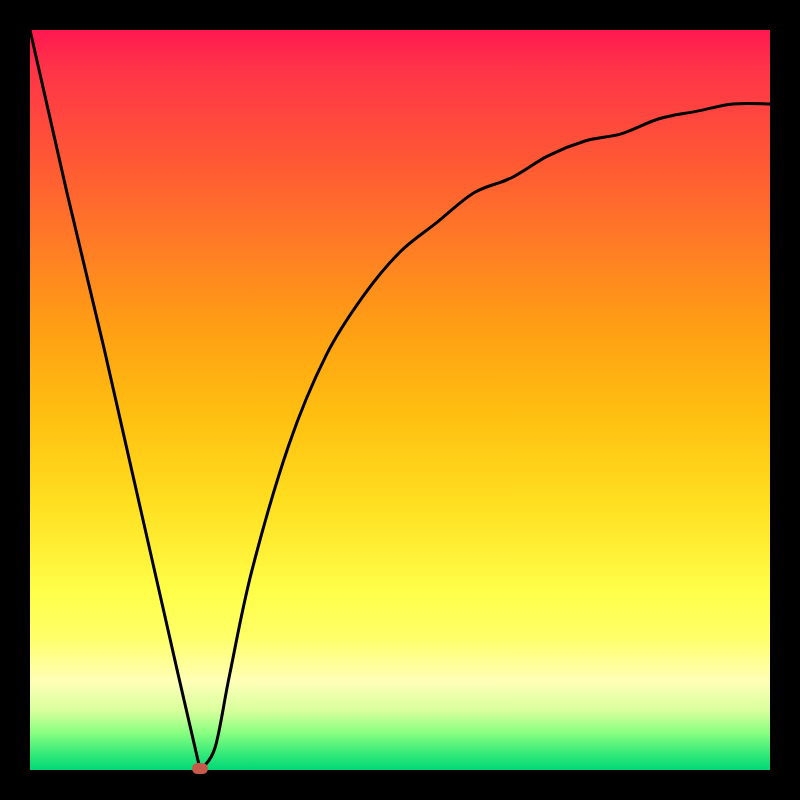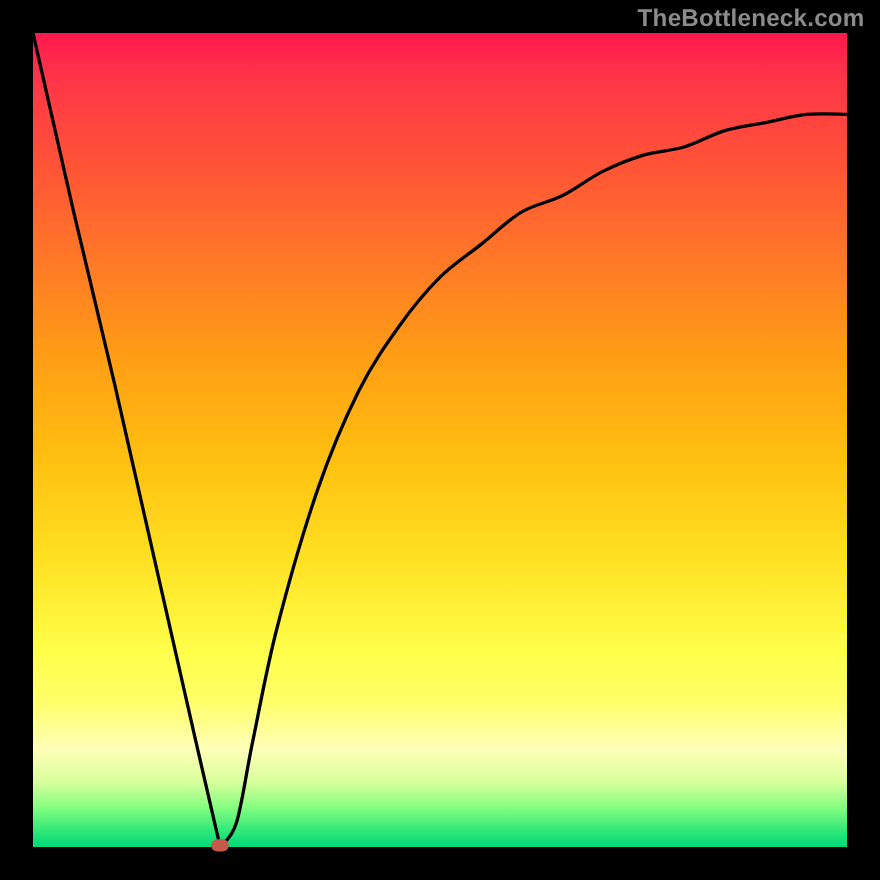--- a/index.html
+++ b/index.html
@@ -62,21 +62,20 @@
     height: 11px;
     background: #c65a4a;
     border-radius: 6px;
   }
 </style>
 </head>
 <body>
 
 <div class="frame">
 
-  <div class="watermark">TheBottleneck.com</div>
 
   <div class="plot">
     <svg class="curve" viewBox="0 0 740 740" preserveAspectRatio="none">
       <path fill="none" stroke-width="3" stroke-linecap="round" stroke="#000000" d="M 0 0 L 37 162.79999999999995 L 74 318.20000000000005 L 111 481 L 148 643.8 L 170.20000000000002 740 C 172.66666666666669 736.3 180.06666666666666 733.8333333333333 185 717.8 C 189.93333333333334 701.7666666666667 193.63333333333335 673.4 199.8 643.8 C 205.96666666666667 614.1999999999999 212.13333333333333 578.4333333333334 222 540.2 C 231.86666666666667 501.9666666666667 246.66666666666666 450.16666666666663 259 414.4 C 271.3333333333333 378.6333333333333 283.6666666666667 350.26666666666665 296 325.59999999999997 C 308.3333333333333 300.9333333333333 320.6666666666667 283.66666666666663 333 266.4 C 345.3333333333333 249.13333333333333 357.66666666666663 234.33333333333334 370 222 C 382.33333333333337 209.66666666666666 394.66666666666674 202.26666666666665 407.00000000000006 192.39999999999998 C 419.33333333333337 182.5333333333333 431.6666666666667 170.19999999999996 444 162.79999999999995 C 456.3333333333333 155.39999999999995 468.6666666666667 154.16666666666666 481 148 C 493.3333333333333 141.83333333333334 505.6666666666667 131.96666666666673 518 125.80000000000007 C 530.3333333333334 119.6333333333334 542.6666666666666 114.7 555 111 C 567.3333333333334 107.3 579.6666666666666 107.30000000000003 592 103.60000000000002 C 604.3333333333334 99.90000000000002 616.6666666666666 92.49999999999996 629 88.79999999999995 C 641.3333333333334 85.09999999999995 653.6666666666666 83.86666666666663 666 81.39999999999998 C 678.3333333333334 78.93333333333332 690.6666666666666 75.23333333333333 703 74 C 715.3333333333334 72.76666666666667 733.8333333333334 74 740 74"></path>
     </svg>
     <div class="dot" style="background: rgb(198, 90, 74); left: 162.2px; top: 733px;"></div>
   </div>
 
 </div>
 

